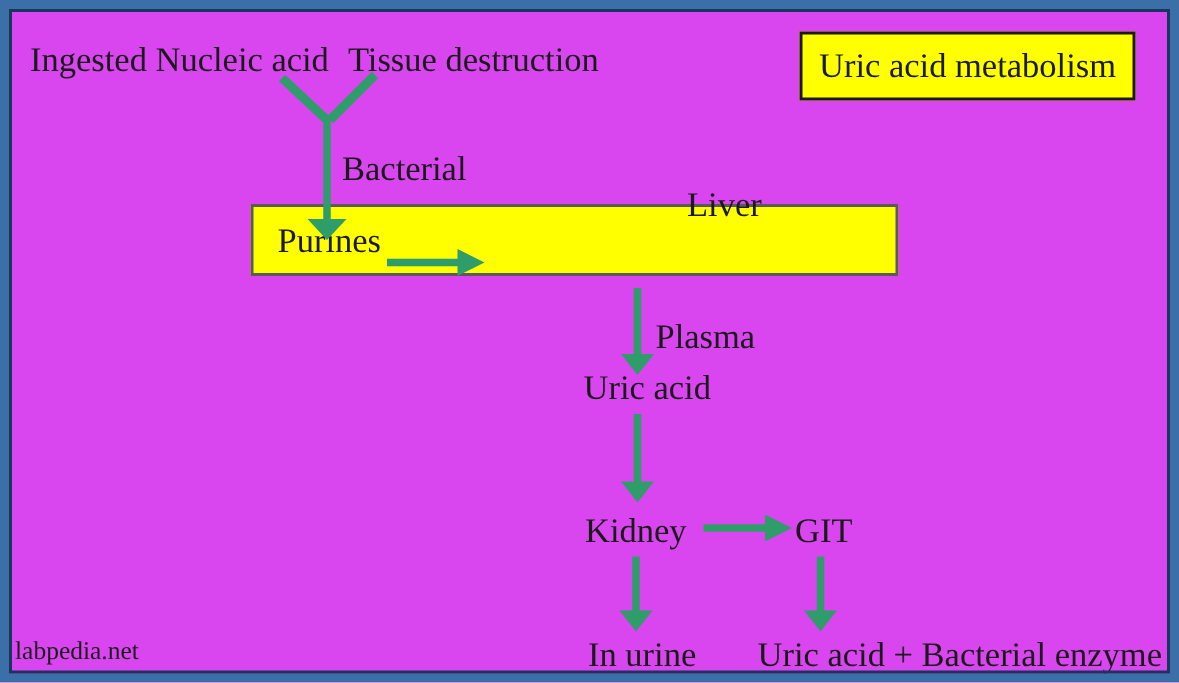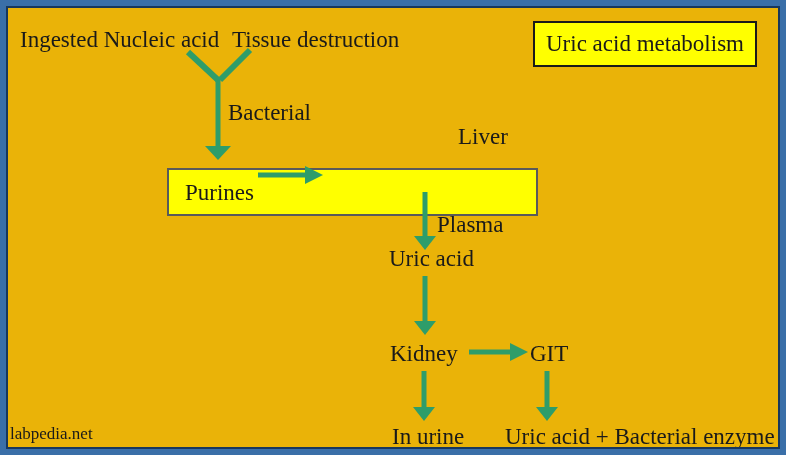--- a/index.html
+++ b/index.html
@@ -3,21 +3,21 @@
 <meta charset="utf-8">
 <style>
   * { margin: 0; padding: 0; box-sizing: border-box; }
   html, body { background: #e8e8e8; }
   body { font-family: "Liberation Serif", serif; }
 
   .canvas {
     position: relative;
     width: 786px;
     height: 455px;
-    background: #eab308;
+    background: #d946ef;
     overflow: hidden;
   }
   .frame-outer {
     position: absolute; inset: 0;
     border: 6px solid var(--frame-blue, #3a6fa8);
     z-index: 6; pointer-events: none;
   }
   .frame-inner {
     position: absolute; inset: 6px;
     border: 2px solid var(--frame-inner, #17375d);
@@ -39,22 +39,22 @@
   .lbl-liver        { left: 410px; top: 124px; margin-left: 48px; }
   .lbl-plasma       { left: 437px; top: 212px; }
   .lbl-uric-acid    { left: 389px; top: 246px; }
   .lbl-kidney       { left: 390px; top: 341px; text-align: center; }
   .lbl-git          { left: 530px; top: 341px; }
   .lbl-in-urine     { left: 392px; top: 424px; }
   .lbl-git-result   { left: 505px; top: 424px; }
 
   .process-box {
     position: absolute;
-    left: 167px; top: 168px;
-    width: 371px; height: 48px;
+    left: 167px; top: 136px;
+    width: 432px; height: 48px;
     background: var(--box-yellow, #ffff00);
     border: 2px solid var(--process-border, #5a5a5a);
     z-index: 1;
   }
   .process-box .box-label {
     position: absolute;
     font-size: 23px;
     line-height: 1.1;
     color: var(--text-color, #1a1a1a);
     white-space: nowrap;

